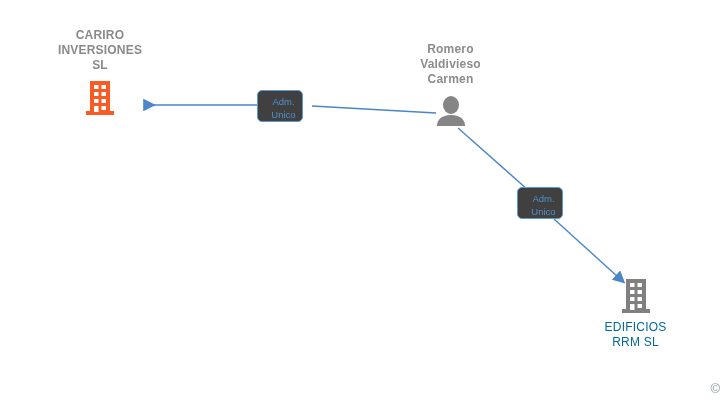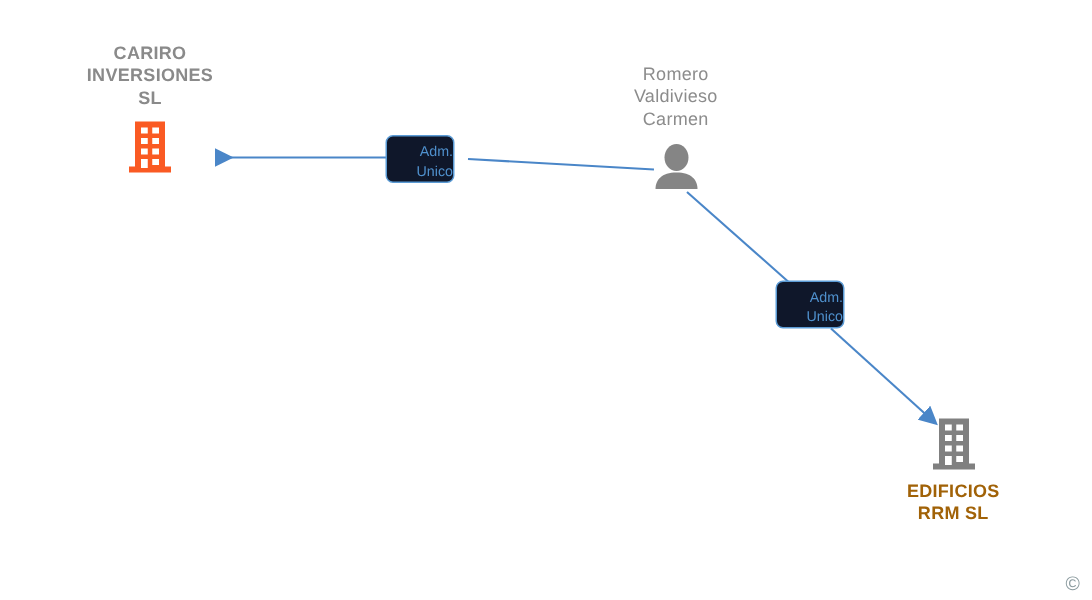--- a/index.html
+++ b/index.html
@@ -35,46 +35,46 @@
     font-size: 12px;
     color: #8c8c8c;
     letter-spacing: 0.2px;
     white-space: pre-line;
   }
   .node-label.company {
     font-weight: bold;
     color: #8a8a8a;
   }
   .node-label.company-dim {
-    font-weight: bold;
-    color: #a16207;
+    font-weight: normal;
+    color: #0369a1;
   }
   .node-label.person {
-    font-weight: normal;
+    font-weight: bold;
     color: #8c8c8c;
   }
 
   
   .icon-wrap {
     display: flex;
     justify-content: center;
     align-items: center;
   }
 
   
   .rel-box {
     position: absolute;
     box-sizing: border-box;
     border: 1px solid #5b9bd5;
     border-radius: 5px;
-    background: #0f172a;
+    background: #404040;
     color: #4f90cd;
     font-size: 9.5px;
     line-height: 13px;
-    text-align: right;
+    text-align: center;
     padding: 4px 0 4px 7px;
     white-space: pre-line;
   }
 
   
   #watermark {
     position: absolute;
     right: 8px;
     bottom: 4px;
     display: flex;

